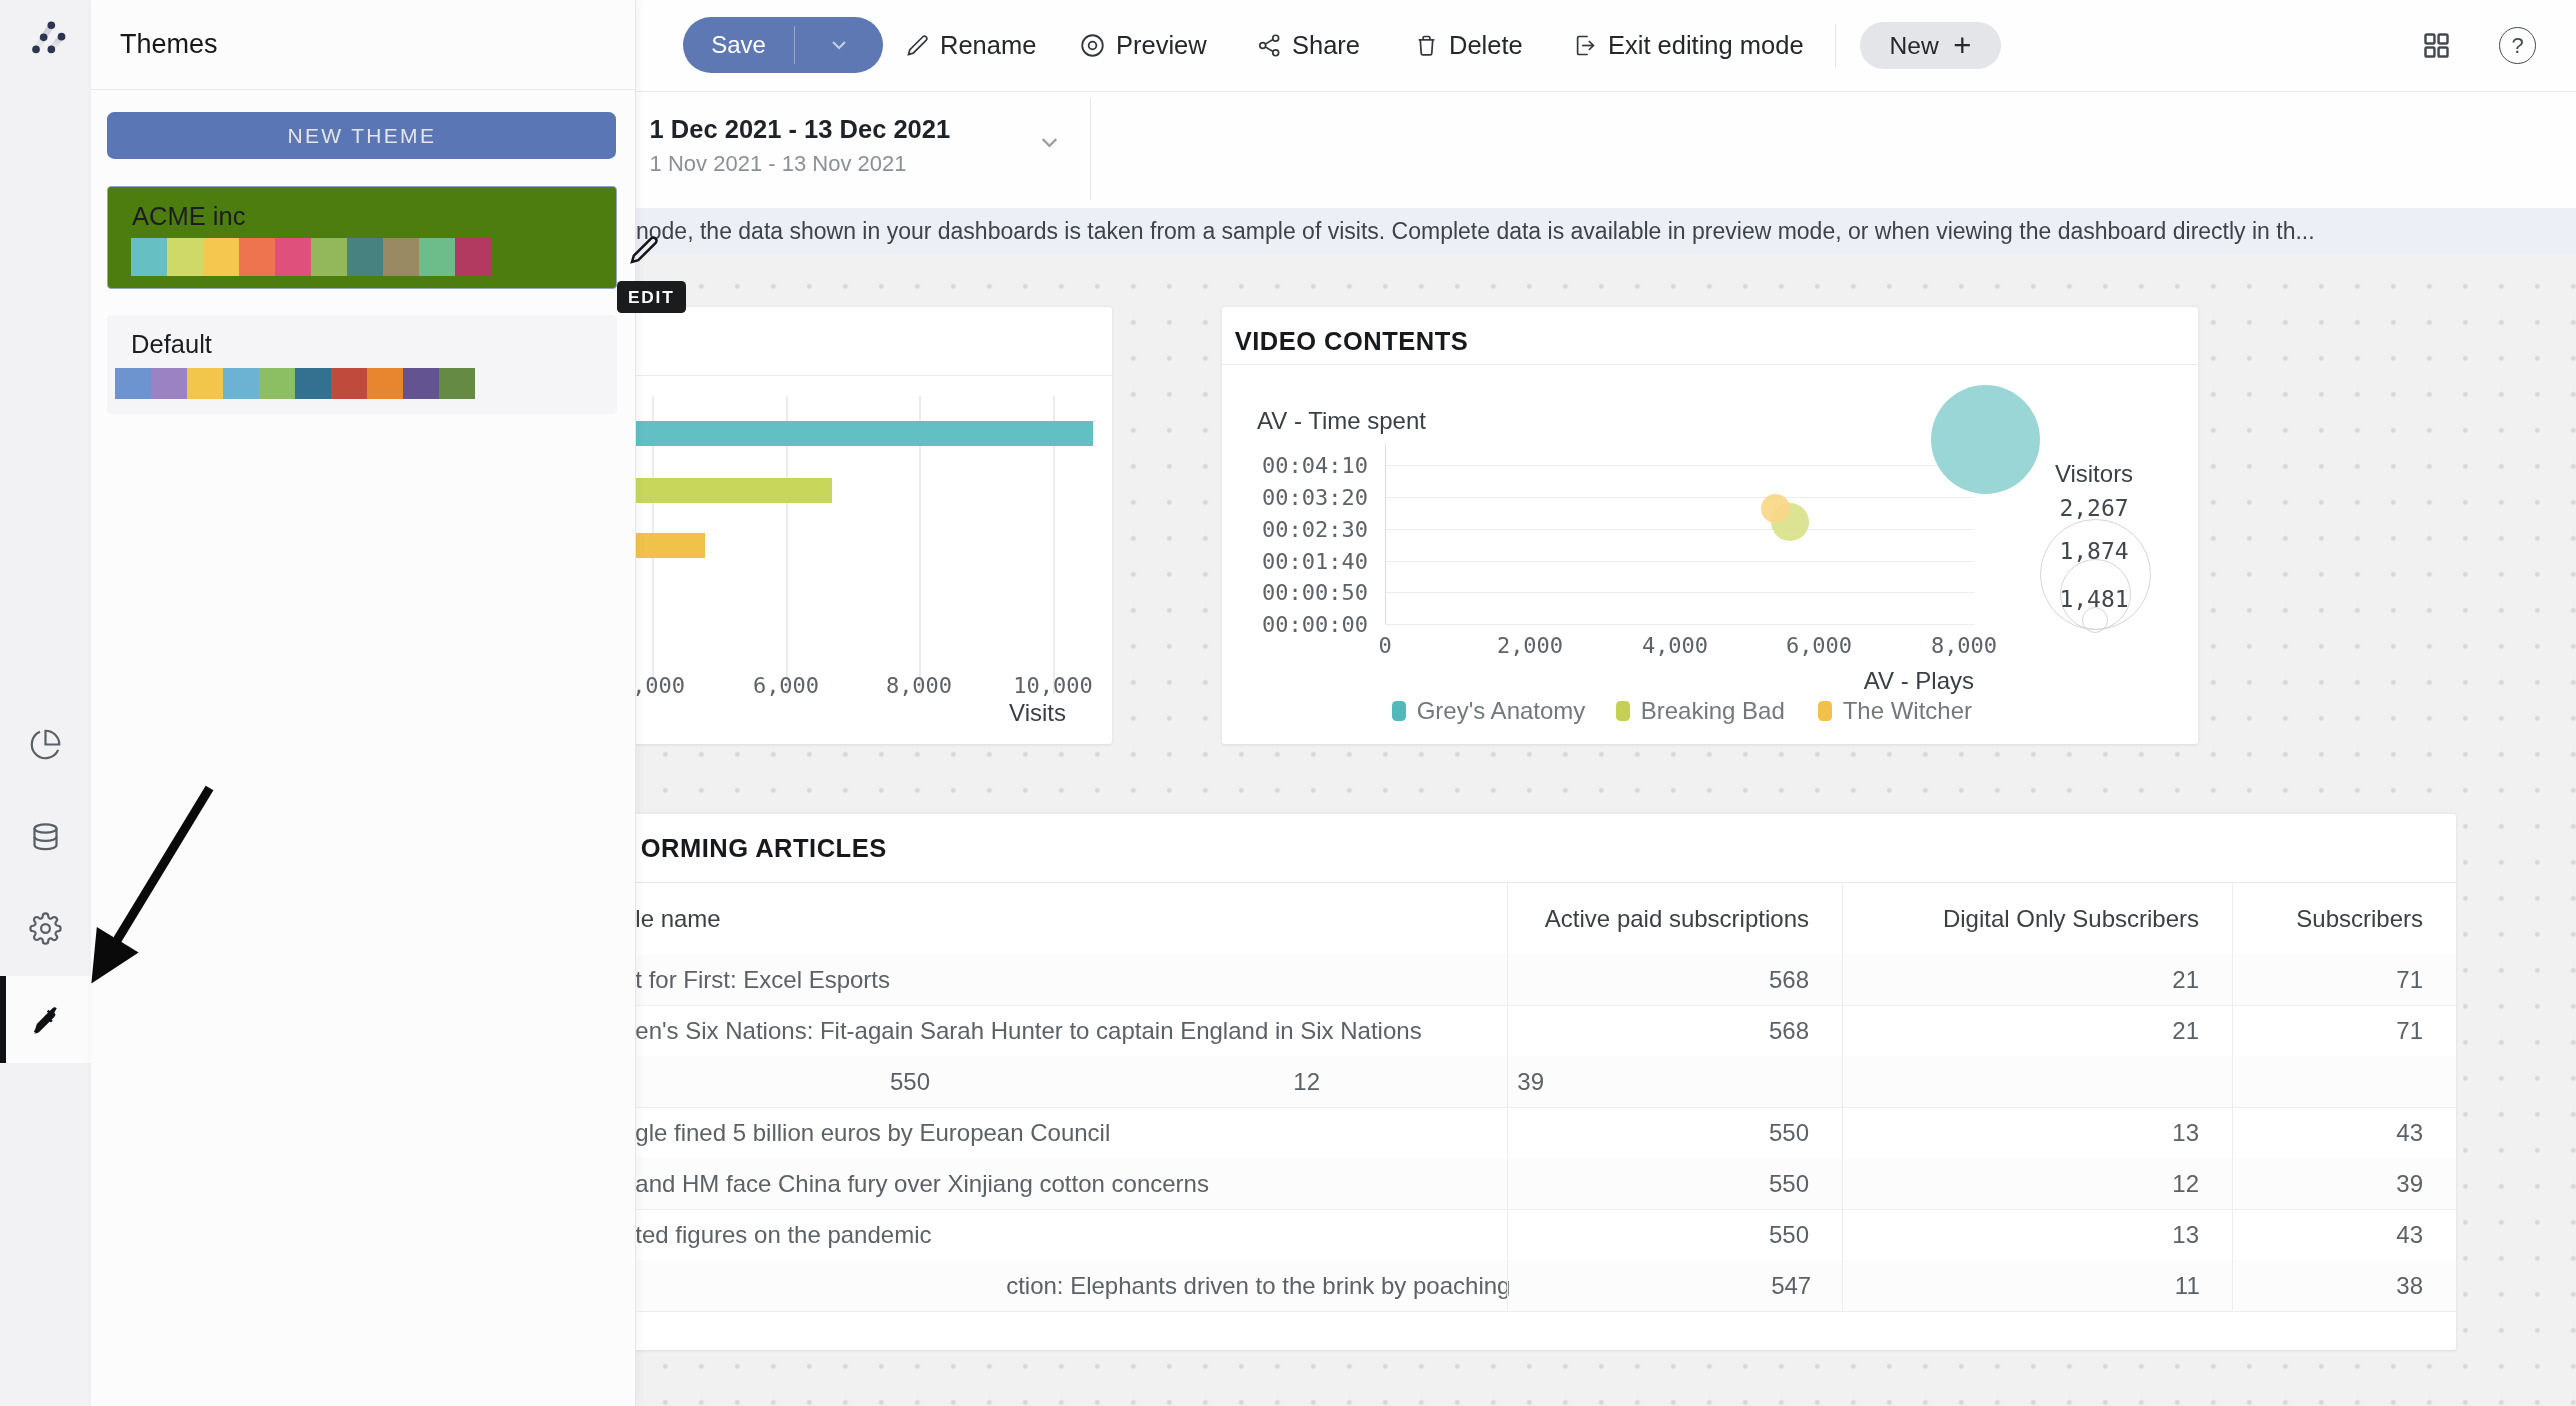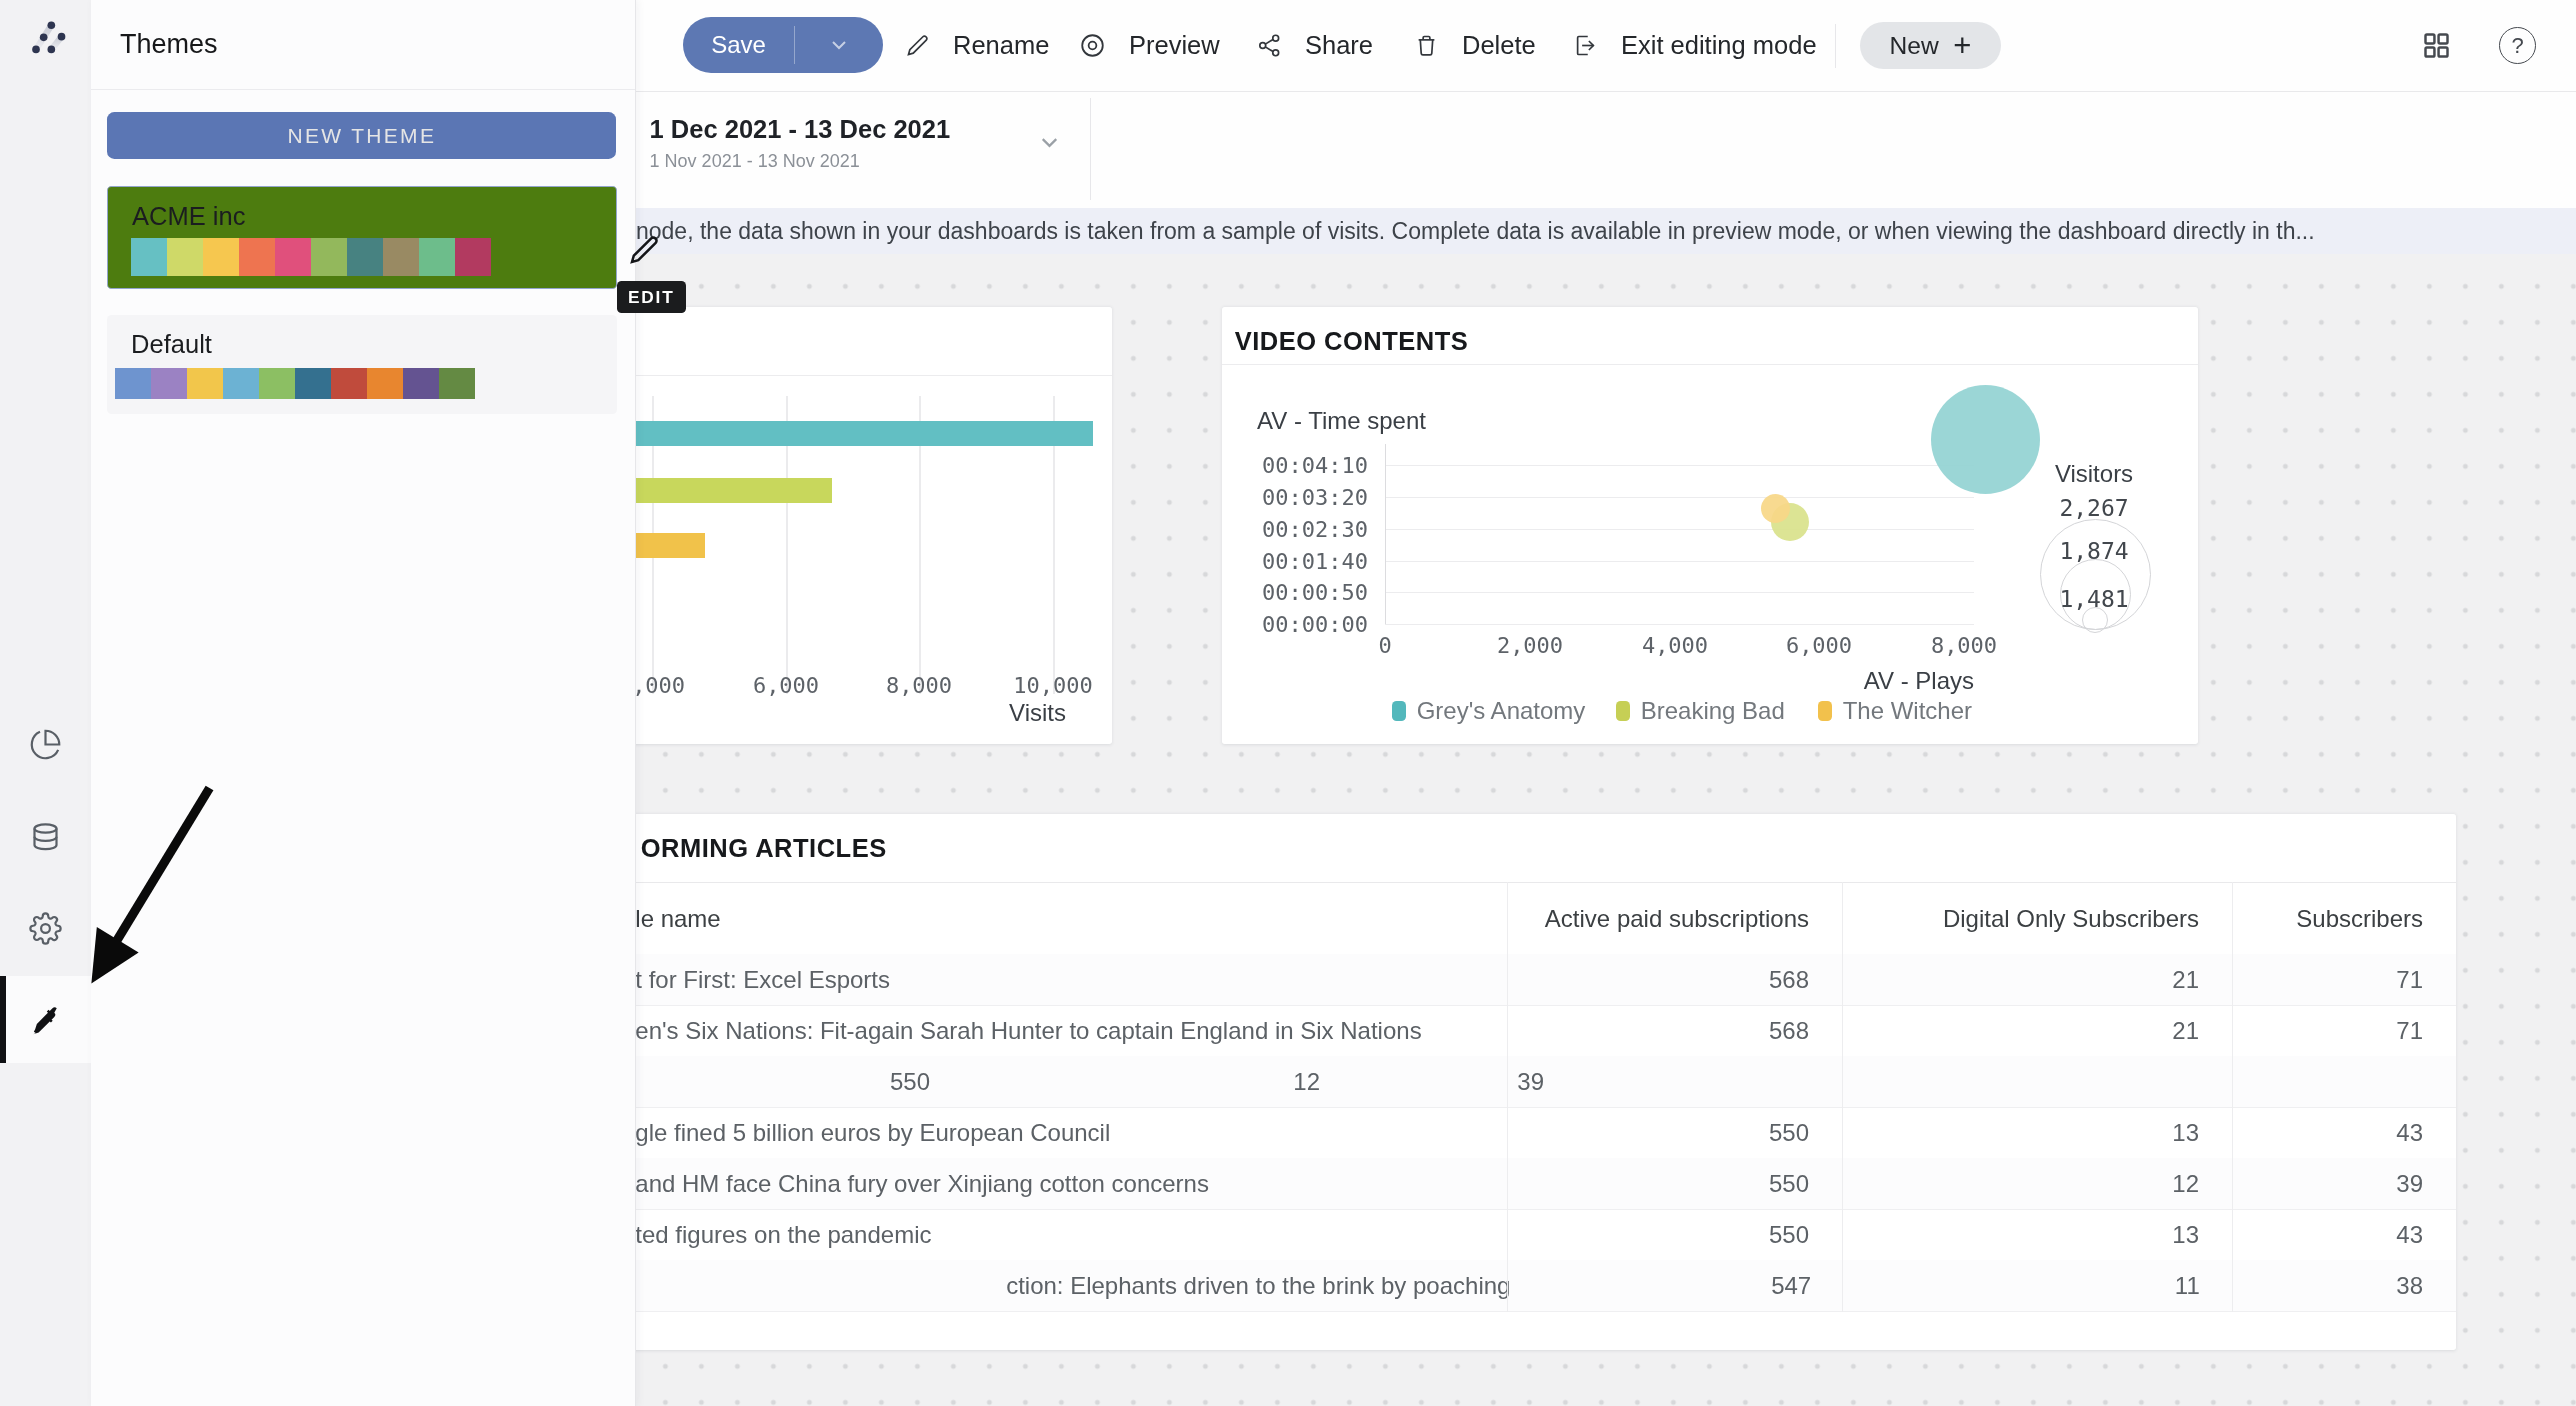--- a/index.html
+++ b/index.html
@@ -5,35 +5,35 @@
   html,body{margin:0;padding:0;background:#e9e9ea;}
   #app{position:relative;width:2576px;height:1407px;overflow:hidden;
        font-family:"Liberation Sans",sans-serif;background:#f1f1f2;}
   .abs{position:absolute;}
   
   #canvas-bg{left:91px;top:0;width:2485px;height:1407px;background:#f1f1f2;
     background-image:radial-gradient(circle,#d7d8da 2.3px,transparent 2.7px);
     background-size:36px 36px;background-position:16.4px 16.4px;}
   
   #topbar{left:91px;top:0;width:2485px;height:91px;background:#fefefe;border-bottom:0.9px solid #e9e9eb;z-index:10;}
-  .tb-group{position:absolute;top:0;height:91px;display:flex;align-items:center;gap:22px;color:#24272b;font-size:25.5px;cursor:pointer;}
+  .tb-group{position:absolute;top:0;height:91px;display:flex;align-items:center;gap:9px;color:#24272b;font-size:25.5px;cursor:pointer;}
   .tb-group svg{display:block;}
   #save-btn{position:absolute;left:592px;top:17.3px;width:200px;height:56px;background:#5d78b3;border-radius:28px;display:flex;z-index:5;}
   #save-btn .seg1{width:111px;display:flex;align-items:center;justify-content:center;color:#fff;font-size:24px;}
   #save-btn .divider{width:0.9px;background:rgba(255,255,255,.35);margin:9px 0;}
   #save-btn .seg2{flex:1;display:flex;align-items:center;justify-content:center;}
   #new-btn{position:absolute;left:1769px;top:22px;width:141px;height:47px;background:#e3e5e8;border-radius:24px;
     display:flex;align-items:center;justify-content:center;gap:14.6px;color:#24272b;font-size:24.6px;cursor:pointer;}
   .vline{position:absolute;background:#e7e7ea;width:0.9px;}
   .icon-btn{position:absolute;top:0;height:91px;display:flex;align-items:center;cursor:pointer;}
   
   #page-header{left:91px;top:91px;width:2485px;height:117px;background:#fefefe;z-index:3;}
   #date-block{position:absolute;left:544px;top:0;width:455px;height:117px;cursor:pointer;}
   #date-primary{position:absolute;left:14.6px;top:24px;font-size:25.5px;font-weight:bold;color:#1f2227;white-space:nowrap;}
-  #date-secondary{position:absolute;left:14.6px;top:60px;font-size:18px;color:#8b9097;white-space:nowrap;}
+  #date-secondary{position:absolute;left:14.6px;top:60px;font-size:22px;color:#8b9097;white-space:nowrap;}
   #notice{left:91px;top:208px;width:2485px;height:46px;background:#edeff7;z-index:3;display:flex;align-items:center;}
   #notice span{position:absolute;left:545px;font-size:23px;color:#3e434a;white-space:nowrap;}
   
   .card{position:absolute;background:#fff;border-radius:2.7px;box-shadow:0 0.9px 3.6px rgba(30,35,60,.10);z-index:4;}
   .card-title{position:absolute;font-size:25.5px;font-weight:bold;color:#17191c;letter-spacing:0.5px;white-space:nowrap;}
   .card-divider{position:absolute;left:0;right:0;height:0.9px;background:#ececee;}
   
   #bar-card{left:628px;top:307px;width:484px;height:437px;}
   .vgrid{position:absolute;width:1.8px;background:#ebebed;}
   .hbar{position:absolute;height:24.6px;}

